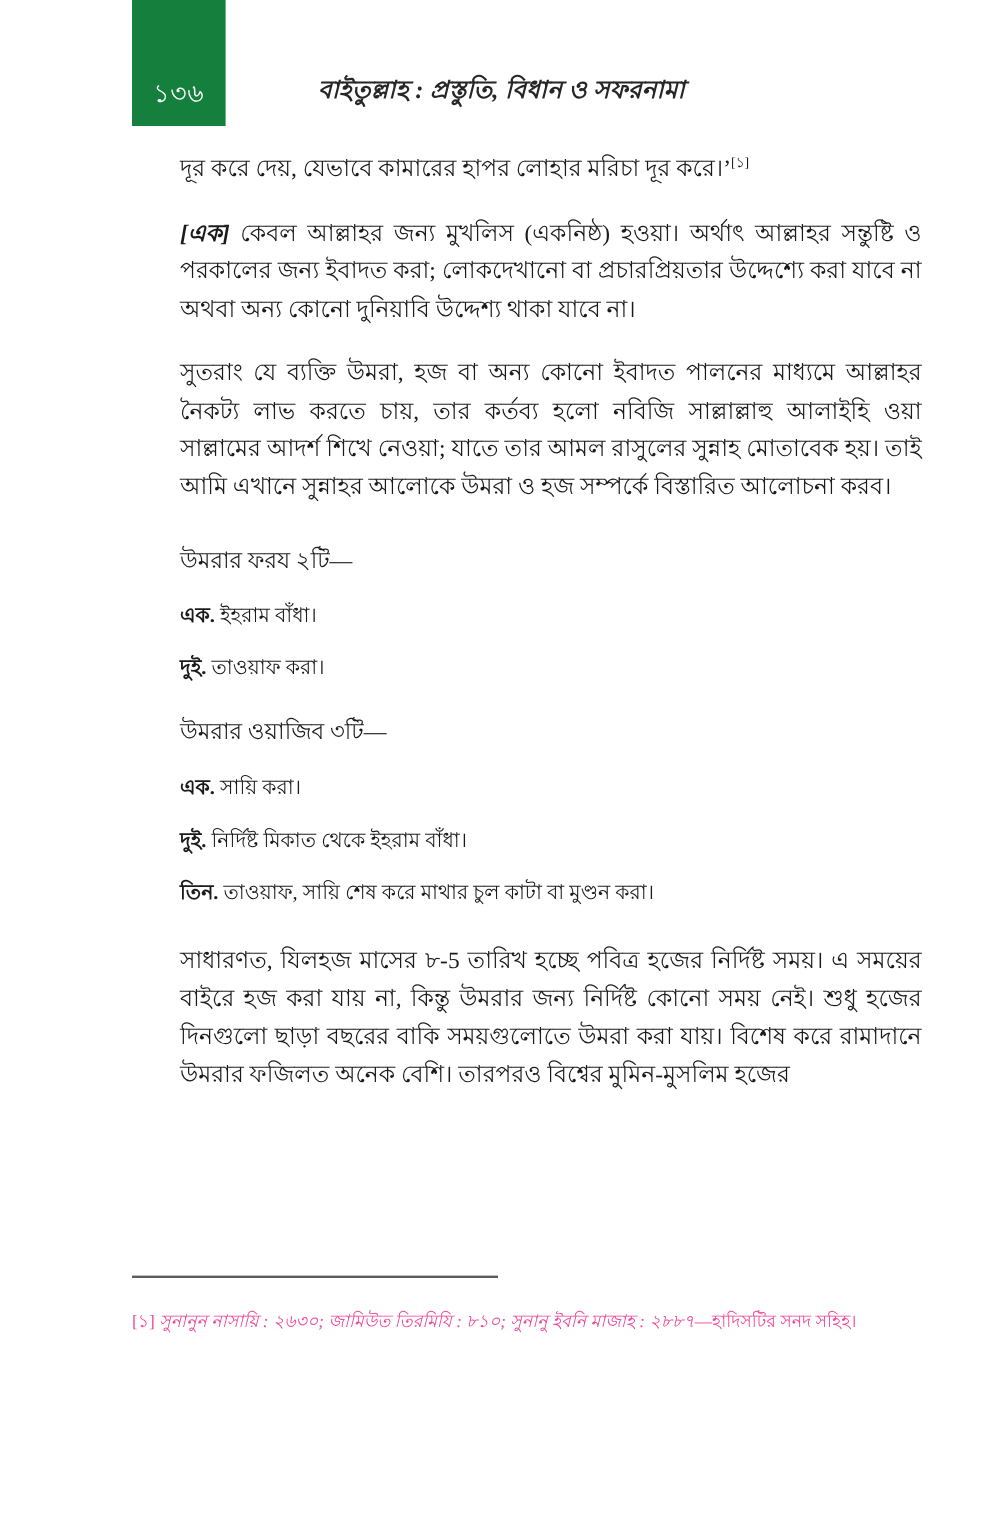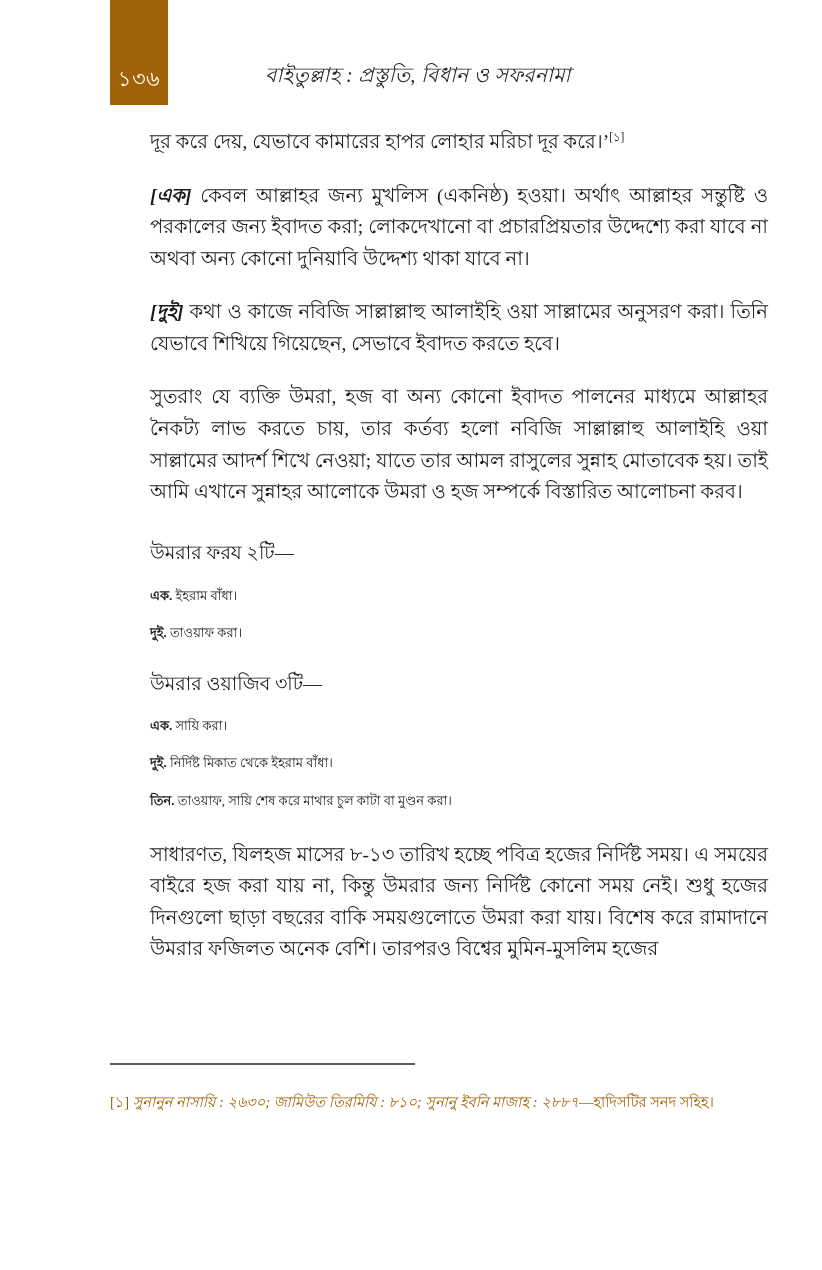--- a/index.html
+++ b/index.html
@@ -21,23 +21,23 @@
     position: absolute;
     left: 0;
     top: 0;
     width: 822px;
     height: 110px;
   }
   .page-number-box {
     position: absolute;
     left: 110px;
     top: 0;
-    width: 58px;
+    width: 78px;
     height: 105px;
-    background: #a16207;
+    background: #15803d;
     display: flex;
     align-items: flex-end;
     justify-content: center;
     box-sizing: border-box;
     padding-bottom: 16px;
   }
   .page-number-text {
     color: #ffffff;
     font-size: 21px;
     line-height: 1;
@@ -46,20 +46,21 @@
   }
   .header-title {
     position: absolute;
     left: 265px;
     top: 60px;
     font-style: italic;
     font-size: 20.5px;
     color: #262626;
     white-space: nowrap;
     letter-spacing: 0.2px;
+    font-weight: bold;
   }
 
   
   .content {
     position: absolute;
     left: 110px;
     top: 126px;
     width: 618px;
     margin-left: 40px;
   }
@@ -88,21 +89,21 @@
   
   .list-block {
     margin: 0 0 10px 0;
   }
   .list-heading {
     font-size: 19px;
     line-height: 1.62;
     margin: 0 0 16px 0;
   }
   .list-item {
-    font-size: 13px;
+    font-size: 17px;
     line-height: 1.62;
     margin: 0 0 16px 0;
   }
   .ord {
     font-weight: bold;
   }
 
   .gap-before-lists { margin-top: 30px; }
   .gap-between-lists { margin-top: 26px; }
   .gap-after-lists  { margin-top: 28px; }
@@ -116,21 +117,21 @@
   }
   .footnote-rule {
     width: 305px;
     height: 2px;
     background: #5c5c5c;
     margin: 0 0 26px 0;
   }
   .footnote-text {
     font-size: 14.5px;
     line-height: 1.6;
-    color: #a16207;
+    color: #ec4899;
     text-align: justify;
   }
   .footnote-text .src { font-style: italic; }
   .footnote-marker { font-style: normal; }
 </style>
 </head>
 <body>
 
 <div class="page-header">
   <div class="page-number-box">
@@ -139,37 +140,36 @@
   <div class="header-title">বাইতুল্লাহ : প্রস্তুতি, বিধান ও সফরনামা</div>
 </div>
 
 <div class="content">
 
   <p class="para"><span>দূর করে দেয়, যেভাবে কামারের হাপর লোহার মরিচা দূর করে।’</span><sup class="fn-ref">[১]</sup></p>
 
 
   <p class="para"><span class="lead">[এক]</span><span> কেবল আল্লাহর জন্য মুখলিস (একনিষ্ঠ) হওয়া। অর্থাৎ আল্লাহর সন্তুষ্টি ও পরকালের জন্য ইবাদত করা; লোকদেখানো বা প্রচারপ্রিয়তার উদ্দেশ্যে করা যাবে না অথবা অন্য কোনো দুনিয়াবি উদ্দেশ্য থাকা যাবে না।</span></p>
 
-  <p class="para"><span class="lead">[দুই]</span><span> কথা ও কাজে নবিজি সাল্লাল্লাহু আলাইহি ওয়া সাল্লামের অনুসরণ করা। তিনি যেভাবে শিখিয়ে গিয়েছেন, সেভাবে ইবাদত করতে হবে।</span></p>
 
   <p class="para">সুতরাং যে ব্যক্তি উমরা, হজ বা অন্য কোনো ইবাদত পালনের মাধ্যমে আল্লাহর নৈকট্য লাভ করতে চায়, তার কর্তব্য হলো নবিজি সাল্লাল্লাহু আলাইহি ওয়া সাল্লামের আদর্শ শিখে নেওয়া; যাতে তার আমল রাসুলের সুন্নাহ মোতাবেক হয়। তাই আমি এখানে সুন্নাহর আলোকে উমরা ও হজ সম্পর্কে বিস্তারিত আলোচনা করব।</p>
 
   <div class="list-block gap-before-lists">
     <div class="list-heading">উমরার ফরয ২টি—</div>
     <div class="list-item"><span class="ord">এক.</span><span> ইহরাম বাঁধা।</span></div>
     <div class="list-item"><span class="ord">দুই.</span><span> তাওয়াফ করা।</span></div>
   </div>
 
   <div class="list-block gap-between-lists">
     <div class="list-heading">উমরার ওয়াজিব ৩টি—</div>
     <div class="list-item"><span class="ord">এক.</span><span> সায়ি করা।</span></div>
     <div class="list-item"><span class="ord">দুই.</span><span> নির্দিষ্ট মিকাত থেকে ইহরাম বাঁধা।</span></div>
     <div class="list-item"><span class="ord">তিন.</span><span> তাওয়াফ, সায়ি শেষ করে মাথার চুল কাটা বা মুণ্ডন করা।</span></div>
   </div>
 
-  <p class="para gap-after-lists last-of-block">সাধারণত, যিলহজ মাসের ৮-১৩ তারিখ হচ্ছে পবিত্র হজের নির্দিষ্ট সময়। এ সময়ের বাইরে হজ করা যায় না, কিন্তু উমরার জন্য নির্দিষ্ট কোনো সময় নেই। শুধু হজের দিনগুলো ছাড়া বছরের বাকি সময়গুলোতে উমরা করা যায়। বিশেষ করে রামাদানে উমরার ফজিলত অনেক বেশি। তারপরও বিশ্বের মুমিন-মুসলিম হজের</p>
+  <p class="para gap-after-lists last-of-block">সাধারণত, যিলহজ মাসের ৮-5 তারিখ হচ্ছে পবিত্র হজের নির্দিষ্ট সময়। এ সময়ের বাইরে হজ করা যায় না, কিন্তু উমরার জন্য নির্দিষ্ট কোনো সময় নেই। শুধু হজের দিনগুলো ছাড়া বছরের বাকি সময়গুলোতে উমরা করা যায়। বিশেষ করে রামাদানে উমরার ফজিলত অনেক বেশি। তারপরও বিশ্বের মুমিন-মুসলিম হজের</p>
 
 </div>
 
 <div class="footnote-area">
   <div class="footnote-rule"></div>
   <div class="footnote-text"><span class="footnote-marker">[১] </span><span class="src">সুনানুন নাসায়ি : ২৬৩০; জামিউত তিরমিযি : ৮১০; সুনানু ইবনি মাজাহ : ২৮৮৭</span><span>—হাদিসটির সনদ সহিহ।</span></div>
 </div>
 
 </body></html>

